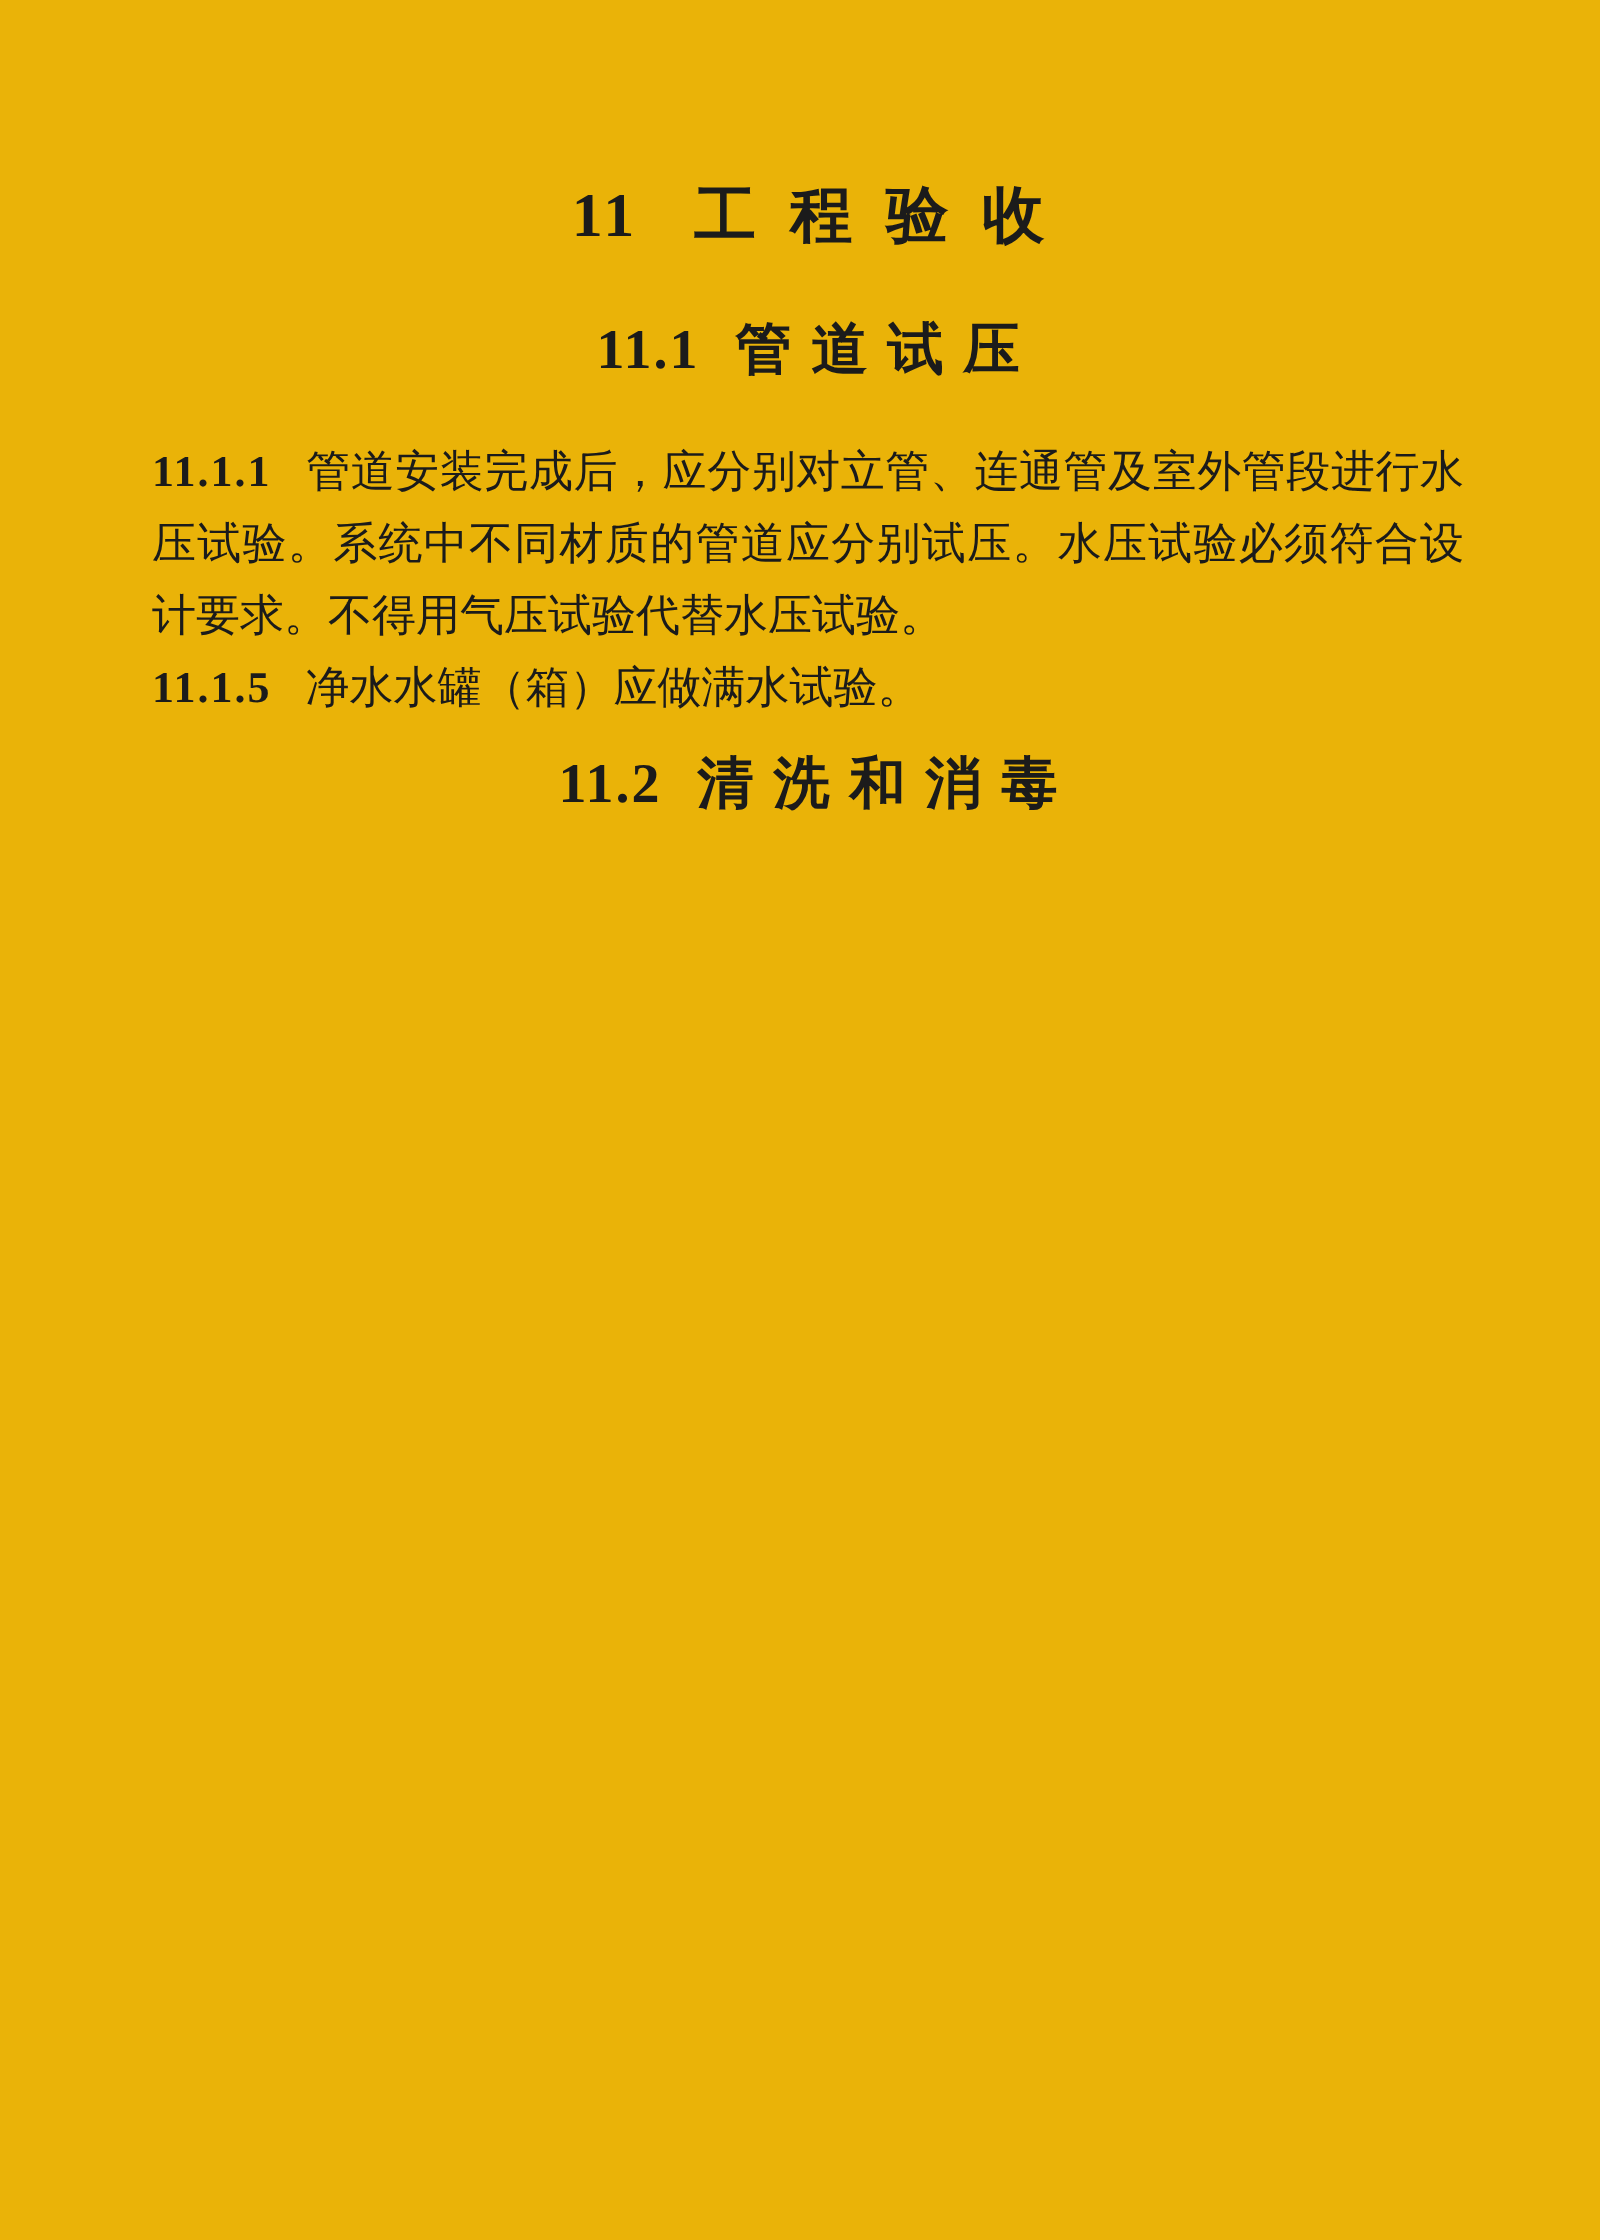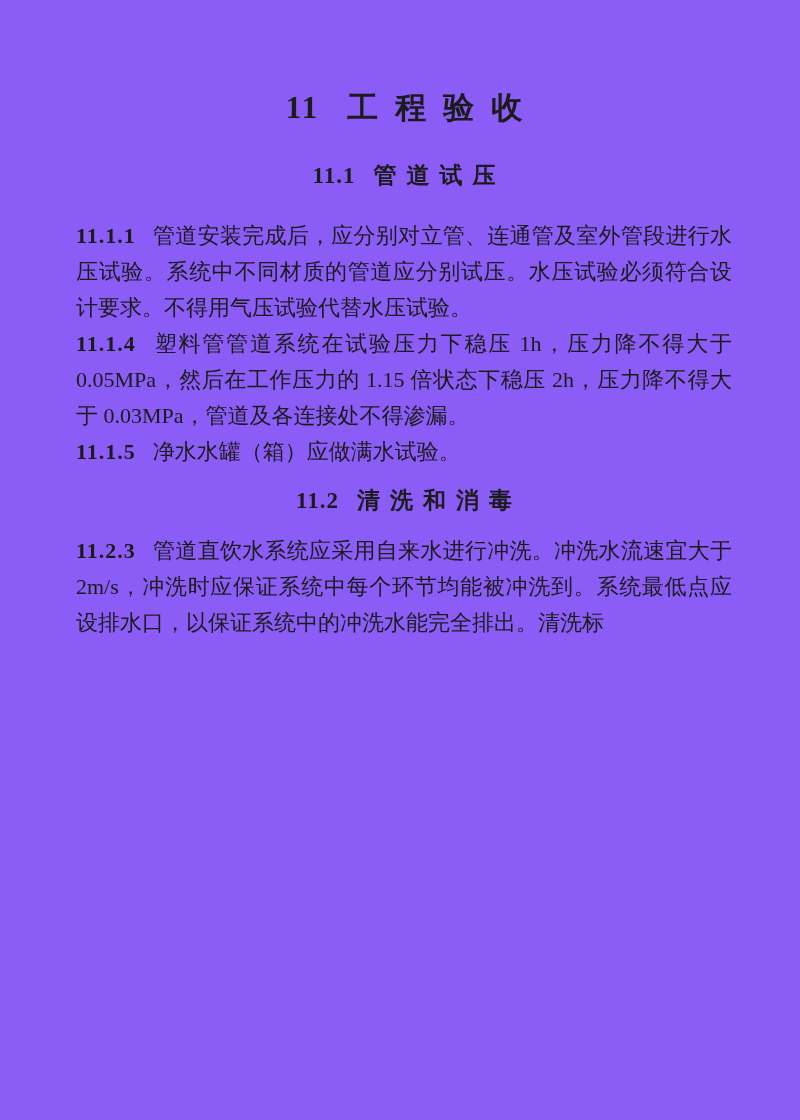--- a/index.html
+++ b/index.html
@@ -5,21 +5,21 @@
   html, body {
     margin: 0;
     padding: 0;
     background: #e8e8e8;
   }
   .page {
     position: relative;
     width: 800px;
     height: 1120px;
     margin: 0 auto;
-    background: #8b5cf6;
+    background: #eab308;
     color: #1b1b1b;
     font-family: "Liberation Serif", "DejaVu Serif", serif;
     overflow: hidden;
     box-sizing: border-box;
   }
   .content {
     box-sizing: border-box;
     padding: 88px 68px 0 76px;
   }
   
@@ -38,21 +38,21 @@
   }
   .chapter-name {
     display: inline-block;
     letter-spacing: 17px;
     margin-right: -17px;
   }
   
   .section-title {
     margin: 0;
     text-align: center;
-    font-size: 23px;
+    font-size: 28px;
     font-weight: 700;
     line-height: 32px;
     white-space: nowrap;
   }
   .section-title.first {
     margin: 32px 0 26px 0;
   }
   .section-title.second {
     margin: 15px 0 16px 0;
     text-align: center;
@@ -98,32 +98,26 @@
     <h2 class="section-title first">
       <span class="section-number">11.1</span><span class="section-name">管道试压</span>
     </h2>
 
     <p class="clause">
       <span class="clause-number">11.1.1</span><span class="clause-text">管道安装完成后，应分别对立管、连通管及室外管段进行水压试验。系统中不同材质的管道应分别试压。水压试验必须符合设计要求。不得用气压试验代替水压试验。</span>
     </p>
 
 
 
-    <p class="clause">
-      <span class="clause-number">11.1.4</span><span class="clause-text">塑料管管道系统在试验压力下稳压 1h，压力降不得大于 0.05MPa，然后在工作压力的 1.15 倍状态下稳压 2h，压力降不得大于 0.03MPa，管道及各连接处不得渗漏。</span>
-    </p>
 
     <p class="clause">
       <span class="clause-number">11.1.5</span><span class="clause-text">净水水罐（箱）应做满水试验。</span>
     </p>
 
     <h2 class="section-title second">
       <span class="section-number">11.2</span><span class="section-name">清洗和消毒</span>
     </h2>
 
 
 
-    <p class="clause">
-      <span class="clause-number">11.2.3</span><span class="clause-text">管道直饮水系统应采用自来水进行冲洗。冲洗水流速宜大于 2m/s，冲洗时应保证系统中每个环节均能被冲洗到。系统最低点应设排水口，以保证系统中的冲洗水能完全排出。清洗标</span>
-    </p>
 
   </div>
 </div>
 
 </body></html>

